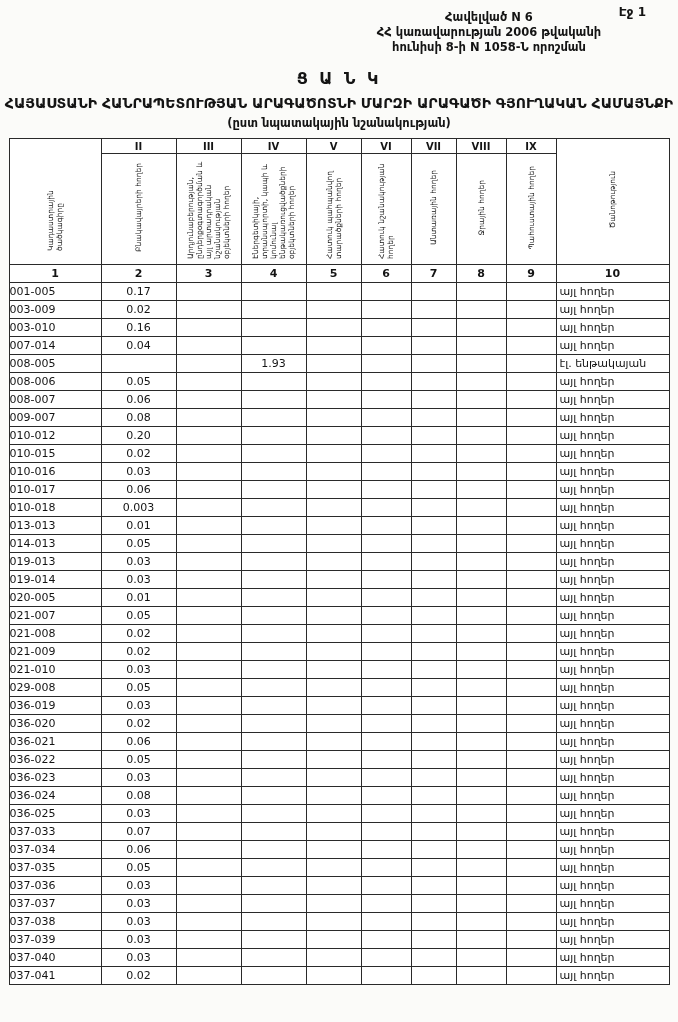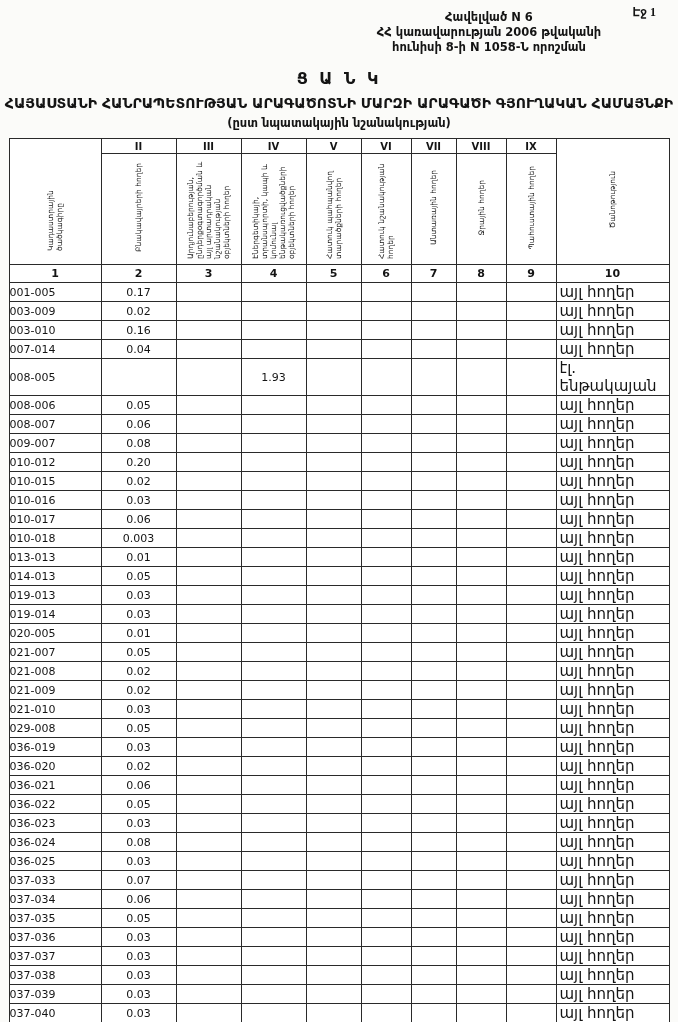--- a/index.html
+++ b/index.html
@@ -5,22 +5,22 @@
   html,body{margin:0;padding:0;}
   body{
     width:678px;height:1022px;
     background:#fbfbf9;
     font-family:"DejaVu Sans",sans-serif;
     color:#141414;
     position:relative;
     overflow:hidden;
   }
   .page-label{
-    position:absolute;top:5px;right:22px;
-    font-size:12px;font-weight:bold;font-family:Liberation Serif, serif;
+    position:absolute;top:5px;right:32px;
+    font-size:12px;font-weight:bold;
   }
   .annex-block{
     margin:10px 24px 0 auto;
     width:330px;
     text-align:center;
     font-size:11.5px;
     font-weight:bold;
     line-height:1.3;
   }
   .title-block{
@@ -70,21 +70,21 @@
   }
   td.colnum{
     height:17px;
     text-align:center;
     font-weight:bold;
     font-size:11px;
   }
   tbody td{height:17px;}
   td.code{text-align:left;padding-left:0;font-size:11px;}
   td.val{text-align:center;font-size:11px;}
-  td.note{text-align:left;padding-left:3px;font-size:15px;}
+  td.note{text-align:left;padding-left:3px;font-size:11px;}
 </style>
 </head>
 <body>
 
 <div class="page-label">Էջ 1</div>
 
 <div class="annex-block">
   <div>Հավելված N 6</div>
   <div>ՀՀ կառավարության 2006 թվականի</div>
   <div>հունիսի 8-ի N 1058-Ն որոշման</div>

